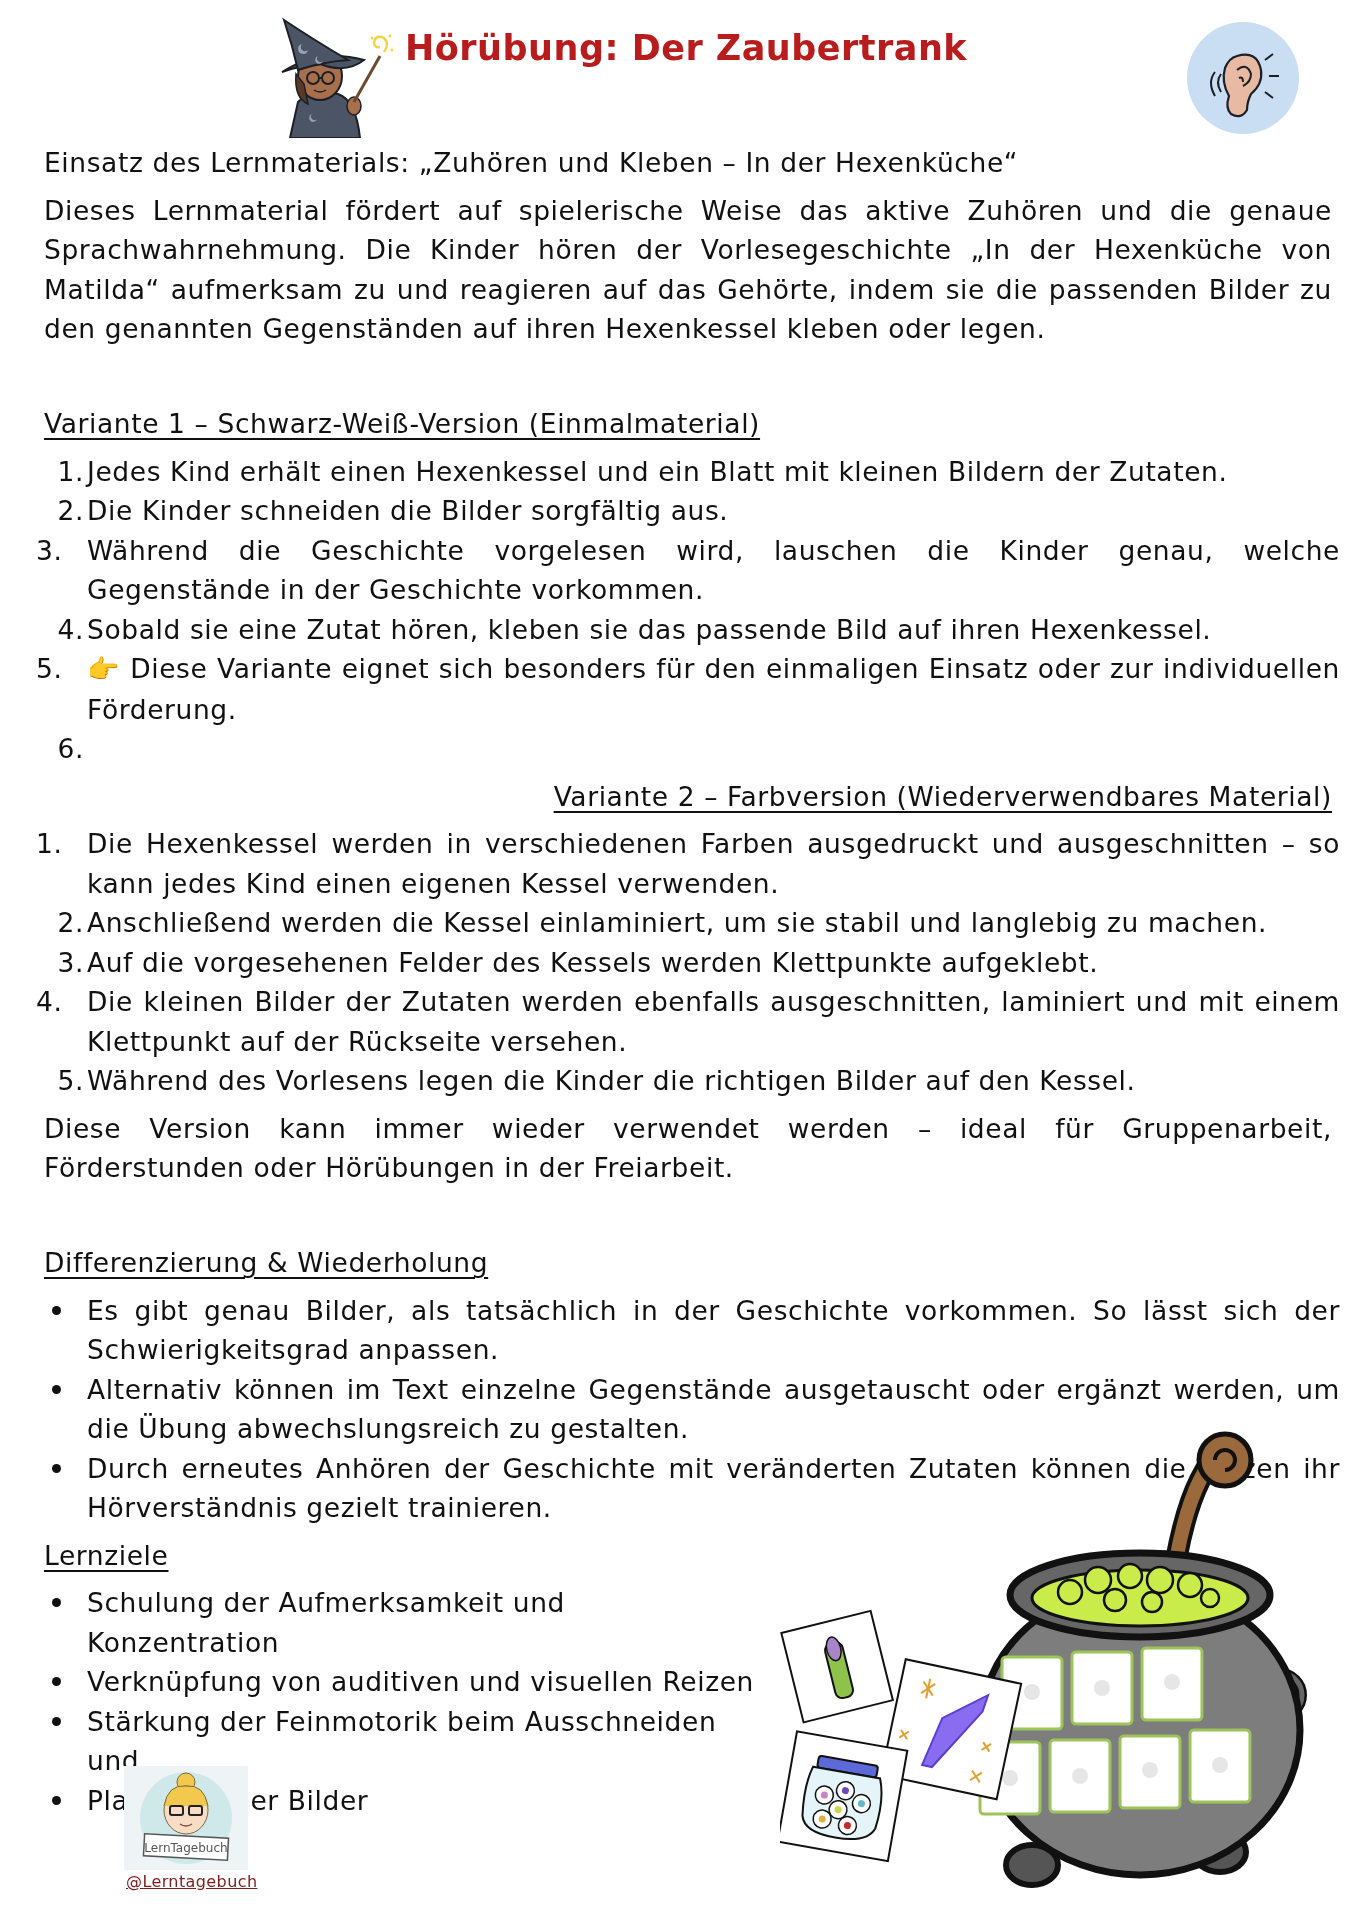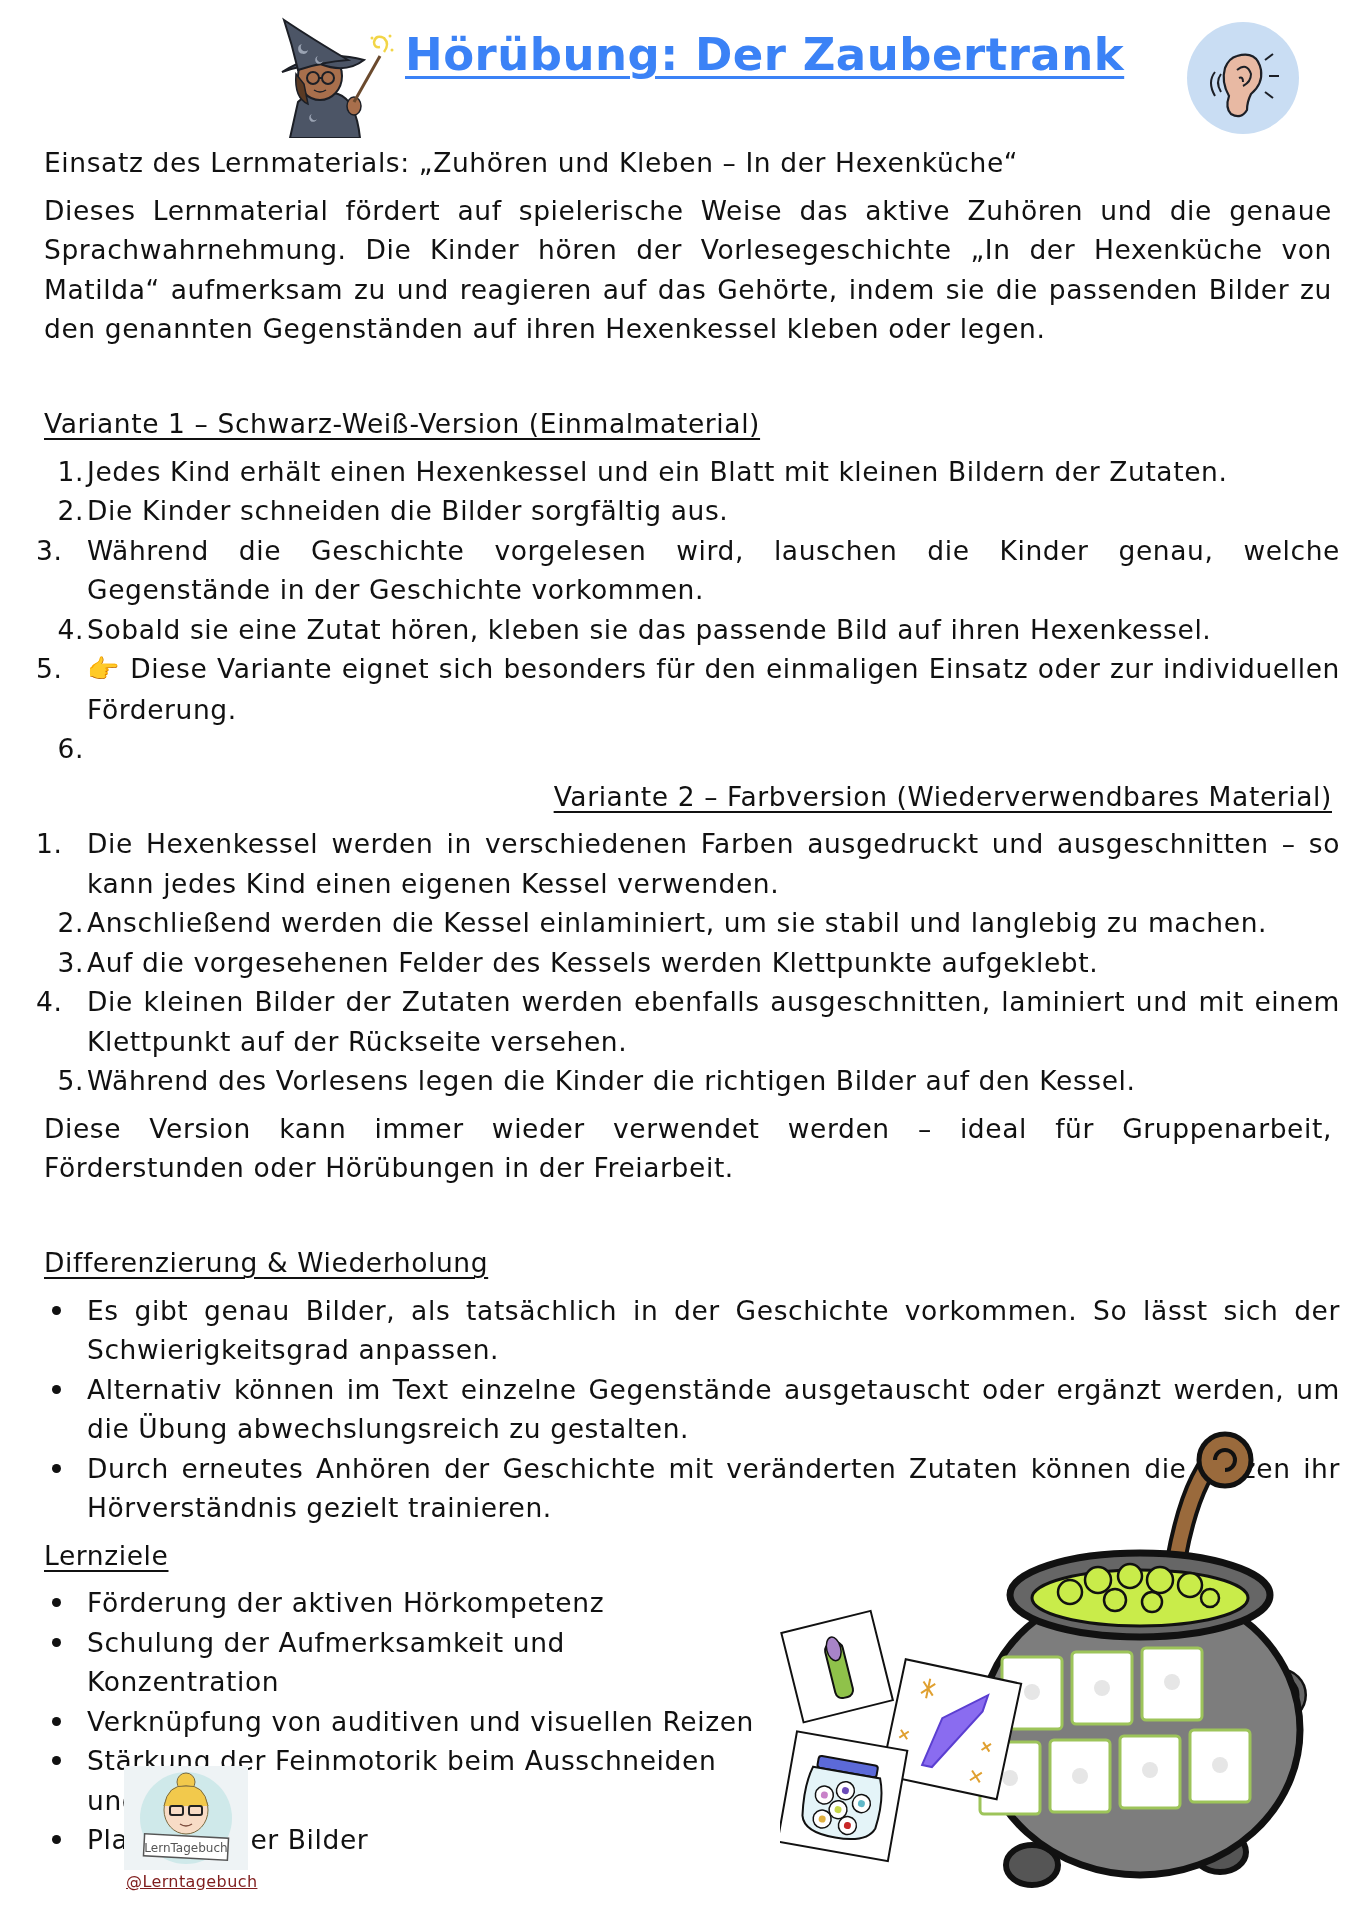--- a/index.html
+++ b/index.html
@@ -6,23 +6,23 @@
     body {
       width: 1357px; height: 1920px; position: relative; overflow: hidden;
       font-family: "DejaVu Sans", sans-serif; color: #111;
     }
     .page { position: absolute; left: 0; top: 0; width: 1357px; height: 1920px; }
 
     
     .wizard { position: absolute; left: 268px; top: 14px; width: 140px; height: 124px; }
     .title {
       position: absolute; left: 405px; top: 28px;
-      font-size: 45px; font-weight: bold; letter-spacing: 0.5px;
-      text-decoration: underline; text-decoration-thickness: 3px; text-underline-offset: 6px;
-      color: #3b82f6; white-space: nowrap;
+      font-size: 35px; font-weight: bold; letter-spacing: 0.5px;
+      text-decoration-thickness: 3px; text-underline-offset: 6px;
+      color: #b91c1c; white-space: nowrap;
     }
     .ear-badge { position: absolute; left: 1181px; top: 16px; width: 124px; height: 118px; }
 
     
     .content {
       position: absolute; left: 36px; top: 135px; width: 1304px;
       font-size: 26.5px; line-height: 39.5px; letter-spacing: 0.6px;
     }
     .content p { margin: 8px; }
     .justify { text-align: justify; text-align-last: left; }
@@ -123,21 +123,20 @@
 
     <p class="heading">Differenzierung &amp; Wiederholung</p>
     <ul>
       <li class="li justify"><span class="bul"></span><span>Es gibt genau Bilder, als tatsächlich in der Geschichte vorkommen. So lässt sich der Schwierigkeitsgrad anpassen.</span></li>
       <li class="li justify"><span class="bul"></span><span>Alternativ können im Text einzelne Gegenstände ausgetauscht oder ergänzt werden, um die Übung abwechslungsreich zu gestalten.</span></li>
       <li class="li justify"><span class="bul"></span><span>Durch erneutes Anhören der Geschichte mit veränderten Zutaten können die Reizen ihr Hörverständnis gezielt trainieren.</span></li>
     </ul>
 
     <p class="heading">Lernziele</p>
     <ul class="narrow">
-      <li class="li"><span class="bul"></span><span>Förderung der aktiven Hörkompetenz</span></li>
       <li class="li"><span class="bul"></span><span>Schulung der Aufmerksamkeit und Konzentration</span></li>
       <li class="li"><span class="bul"></span><span>Verknüpfung von auditiven und visuellen Reizen</span></li>
       <li class="li"><span class="bul"></span><span>Stärkung der Feinmotorik beim Ausschneiden und</span></li>
       <li class="li"><span class="bul"></span><span>Platzieren der Bilder</span></li>
     </ul>
   </div>
 
   <svg class="cauldron" viewBox="0 0 577 500">
 
     <g>

